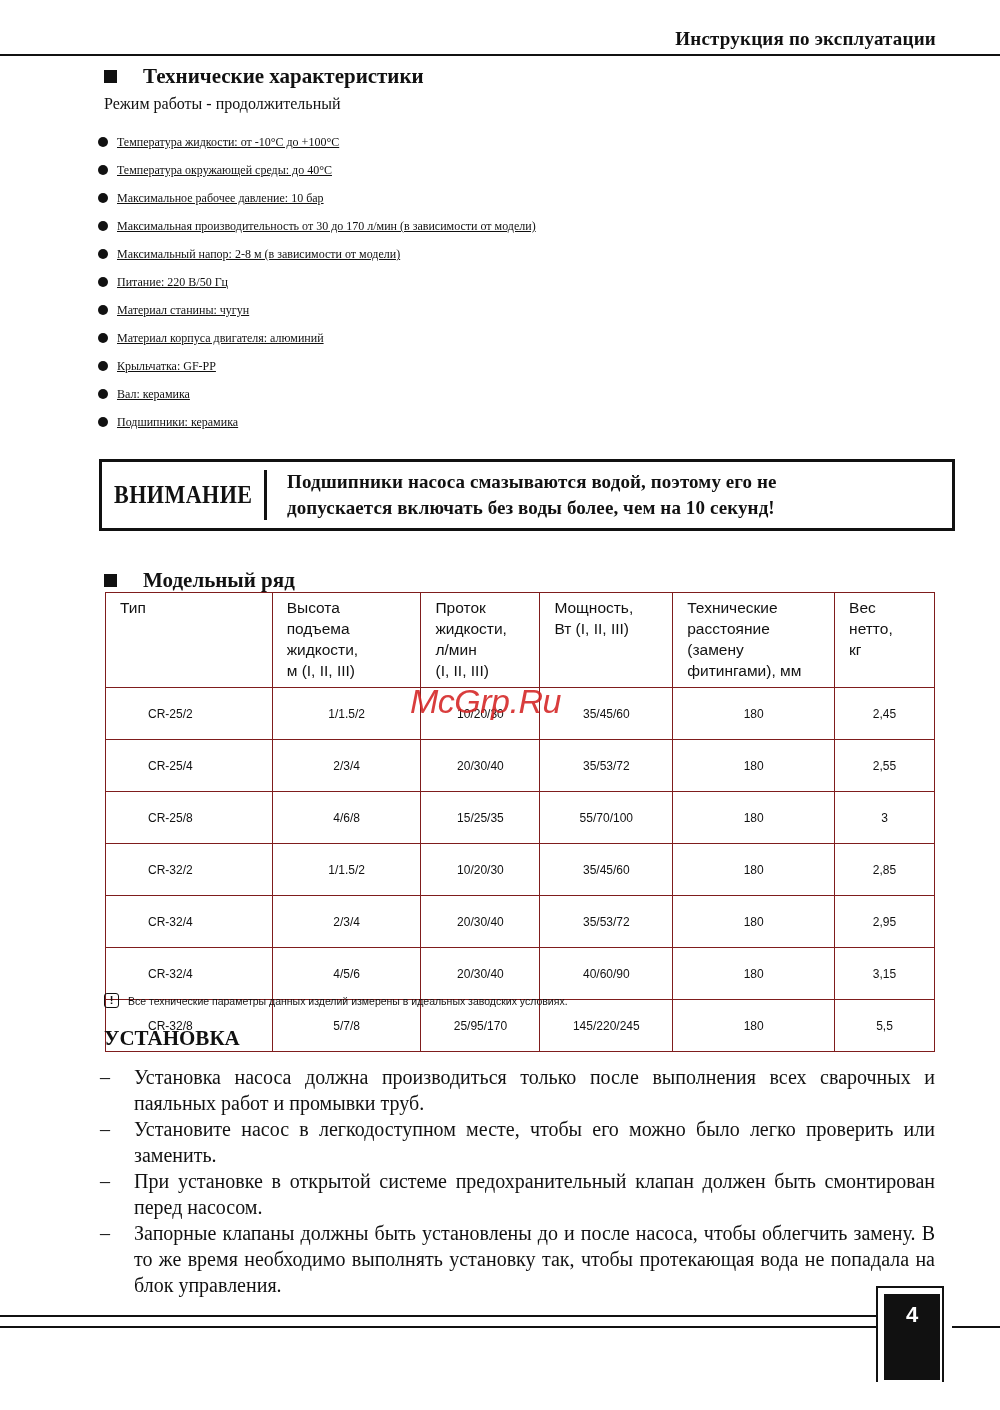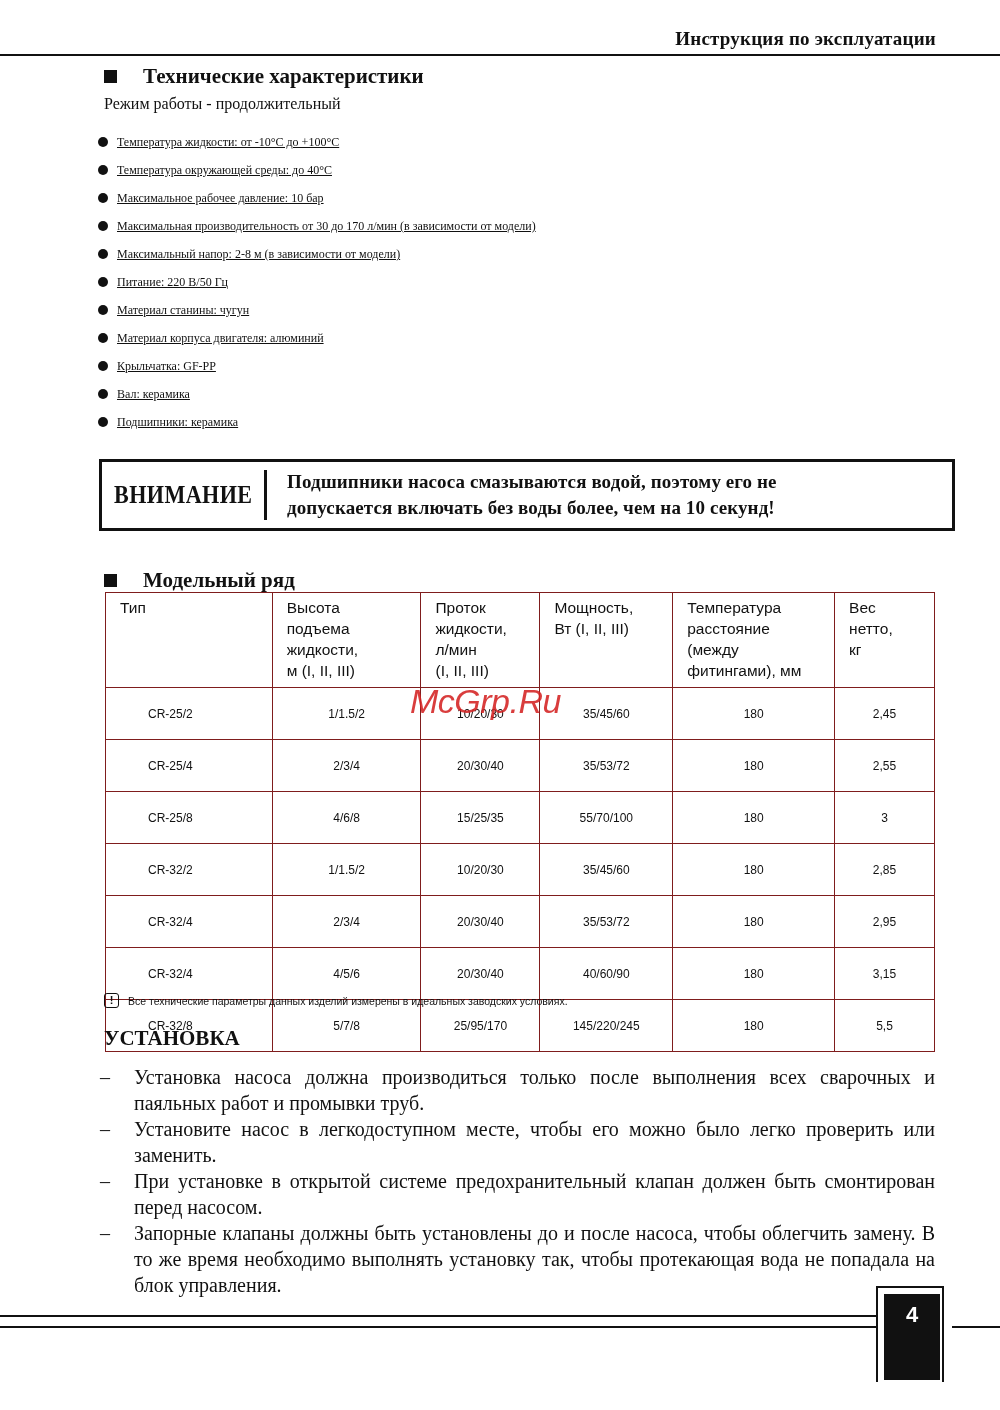--- a/index.html
+++ b/index.html
@@ -141,23 +141,23 @@
           <div>Проток</div>
           <div>жидкости,</div>
           <div>л/мин</div>
           <div>(I, II, III)</div>
         </th>
       <th>
           <div>Мощность,</div>
           <div>Вт (I, II, III)</div>
         </th>
       <th>
-          <div>Температура</div>
+          <div>Технические</div>
           <div>расстояние</div>
-          <div>(между</div>
+          <div>(замену</div>
           <div>фитингами), мм</div>
         </th>
       <th>
           <div>Вес</div>
           <div>нетто,</div>
           <div>кг</div>
         </th>
     </tr>
   </thead>
   <tbody>

